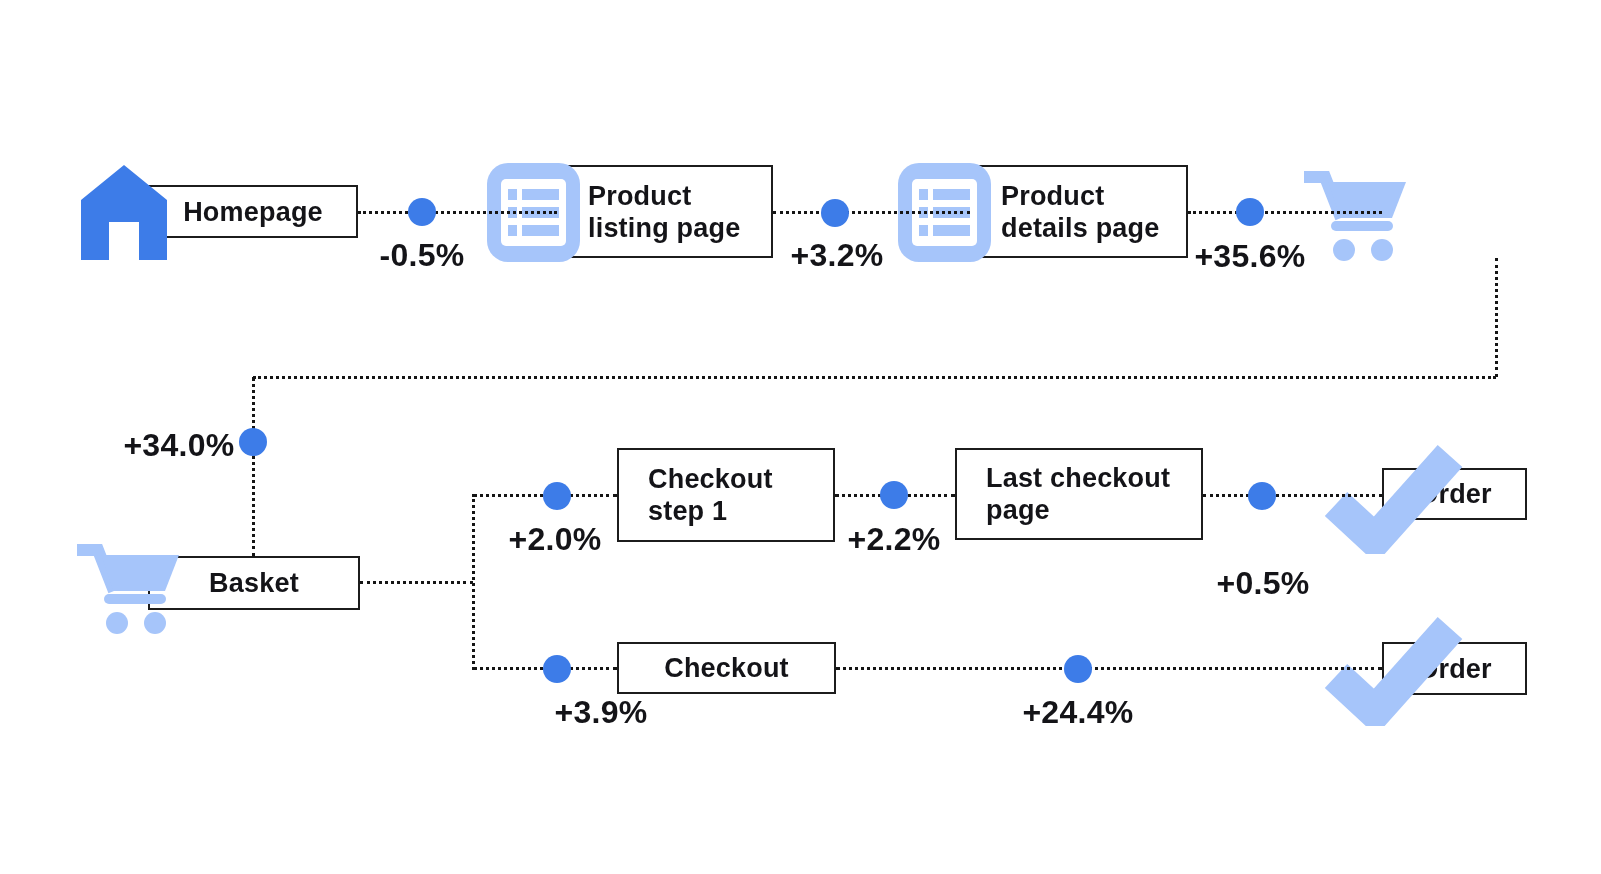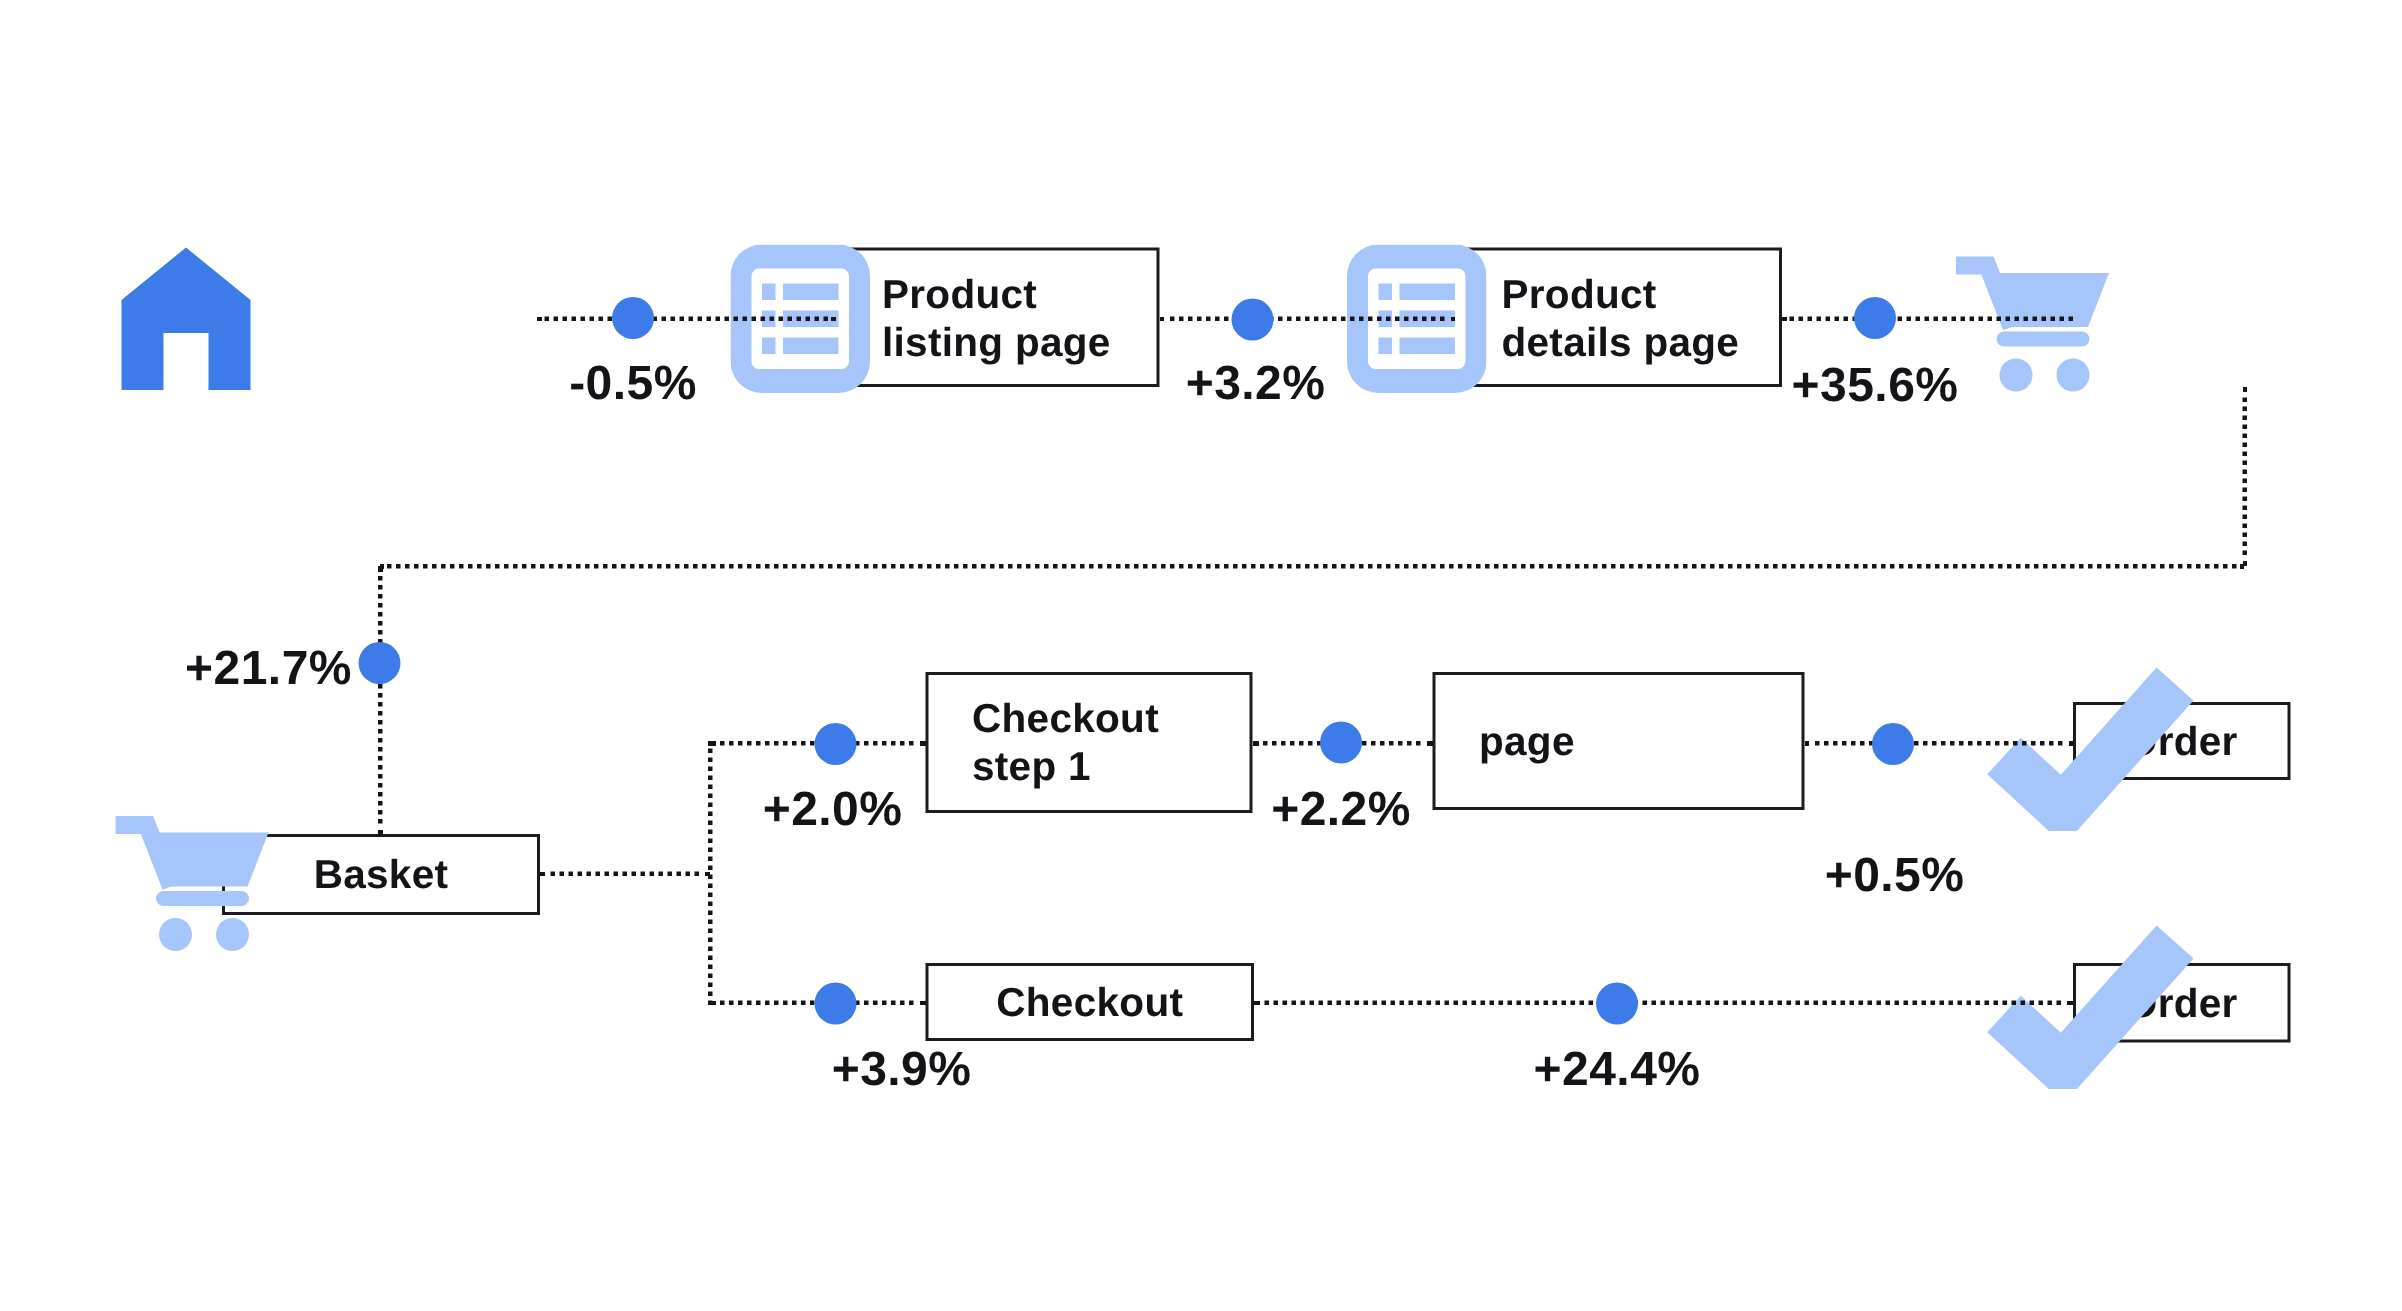--- a/index.html
+++ b/index.html
@@ -83,27 +83,30 @@
   <div class="fdot" style="left:239px; top:428px;"></div>
   <div class="fdot" style="left:543px; top:482px;"></div>
   <div class="fdot" style="left:880px; top:481px;"></div>
   <div class="fdot" style="left:1248px; top:482px;"></div>
   <div class="fdot" style="left:543px; top:655px;"></div>
   <div class="fdot" style="left:1064px; top:655px;"></div>
 
   <div class="pct" style="left:422px; top:237px;">-0.5%</div>
   <div class="pct" style="left:837px; top:237px;">+3.2%</div>
   <div class="pct" style="left:1250px; top:238px;">+35.6%</div>
-  <div class="pct" style="left:179px; top:427px;">+21.7%</div>
+  <div class="pct" style="left:179px; top:427px;">+34.0%</div>
   <div class="pct" style="left:555px; top:521px;">+2.0%</div>
   <div class="pct" style="left:894px; top:521px;">+2.2%</div>
   <div class="pct" style="left:1263px; top:521px;margin-top:44px;">+0.5%</div>
   <div class="pct" style="left:555px; top:694px;margin-left:46px;">+3.9%</div>
   <div class="pct" style="left:1078px; top:694px;">+24.4%</div>
 
+  <div class="box center" style="left:148px; top:185px; width:210px; height:53px;">
+    <span>Homepage</span>
+  </div>
 
   <div class="box left" style="left:557px; top:165px; width:216px; height:93px;">
     <span>Product</span>
     <span>listing page</span>
   </div>
 
   <div class="box left" style="left:970px; top:165px; width:218px; height:93px;">
     <span>Product</span>
     <span>details page</span>
   </div>
@@ -112,20 +115,21 @@
   <div class="box center" style="left:148px; top:556px; width:212px; height:54px;">
     <span>Basket</span>
   </div>
 
   <div class="box left" style="left:617px; top:448px; width:218px; height:94px;">
     <span>Checkout</span>
     <span>step 1</span>
   </div>
 
   <div class="box left" style="left:955px; top:448px; width:248px; height:92px;">
+    <span>Last checkout</span>
     <span>page</span>
   </div>
 
   <div class="box center" style="left:1382px; top:468px; width:145px; height:52px;">
     <span>Order</span>
   </div>
 
   <div class="box center" style="left:617px; top:642px; width:219px; height:52px;">
     <span>Checkout</span>
   </div>

